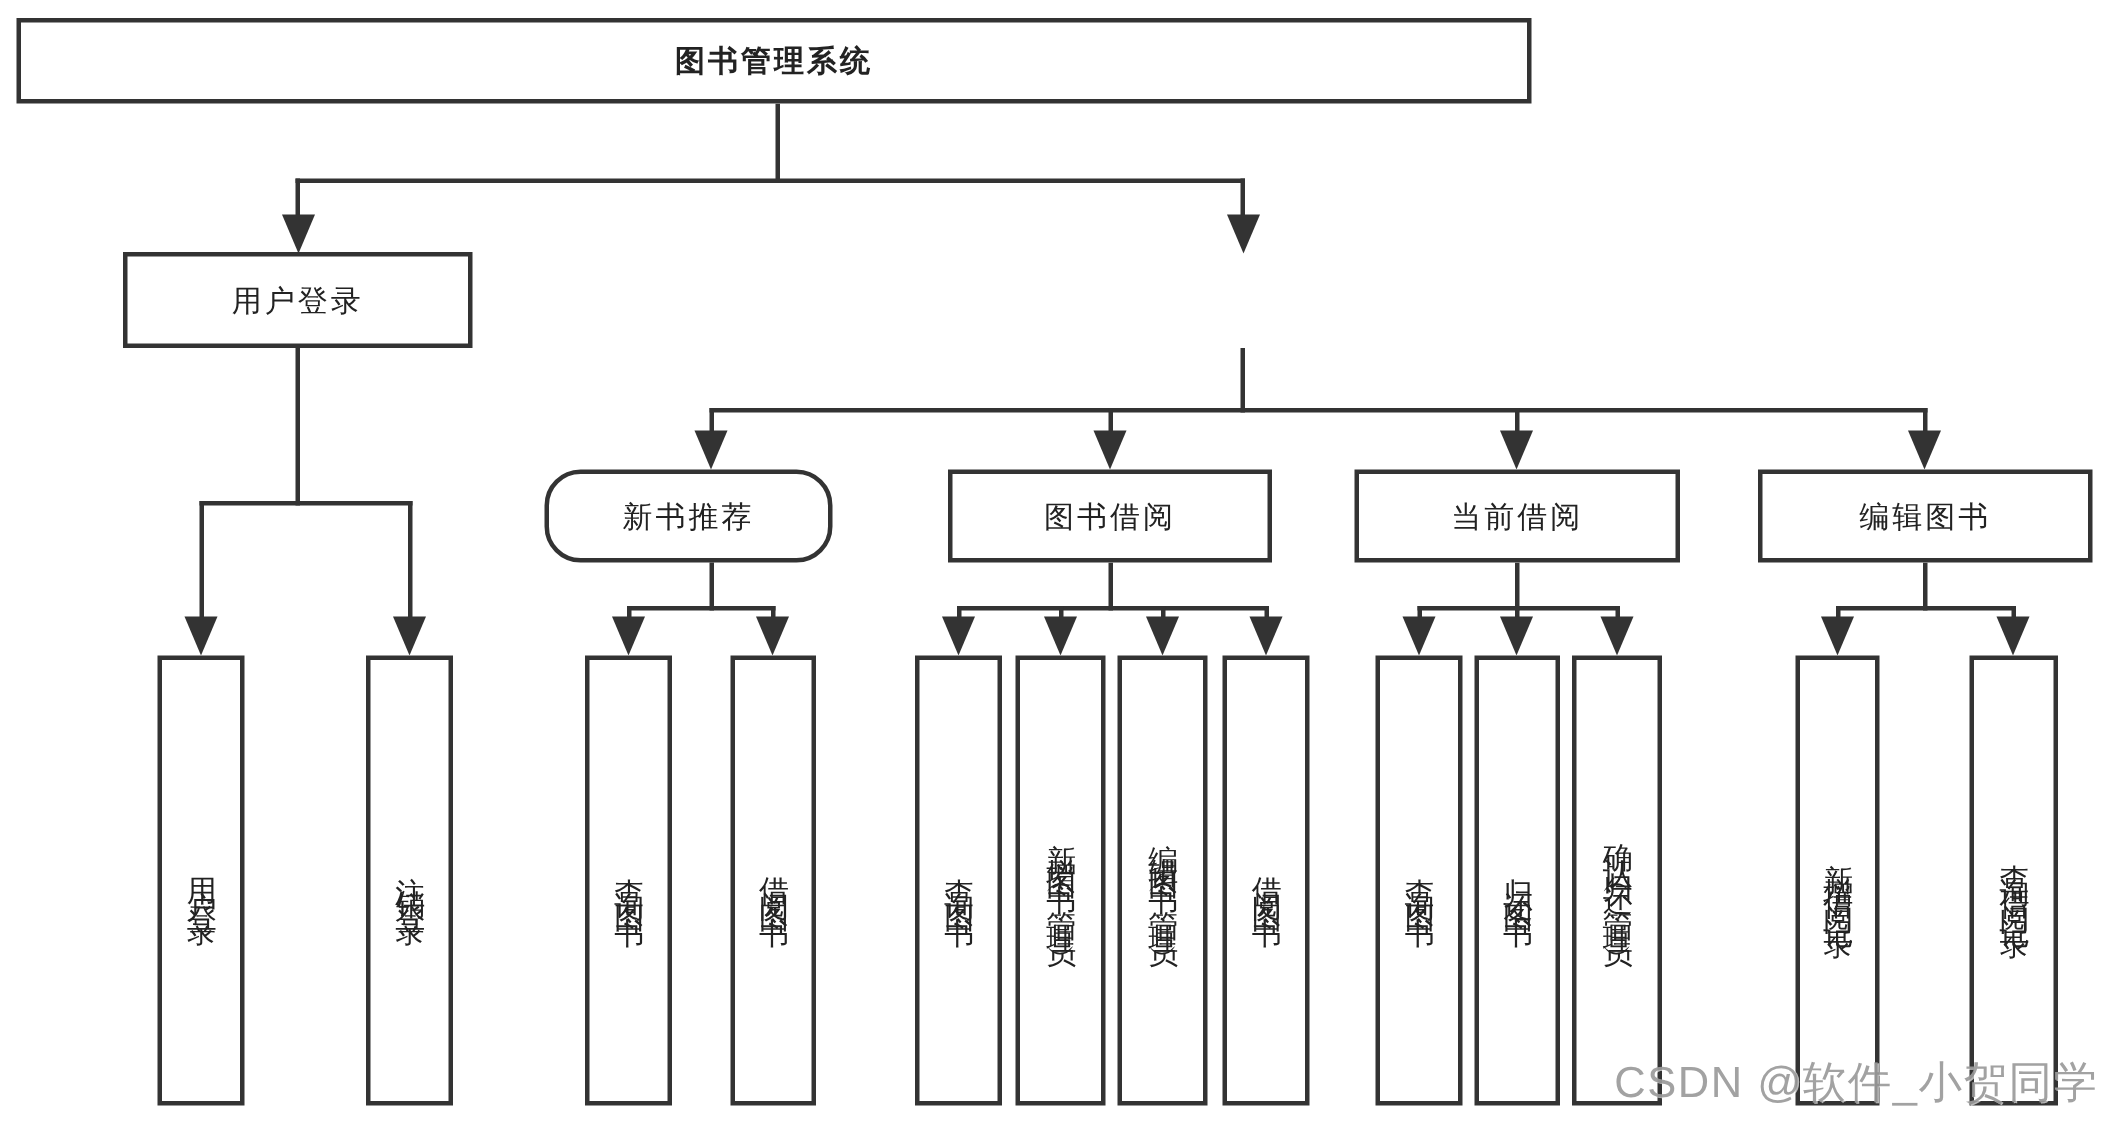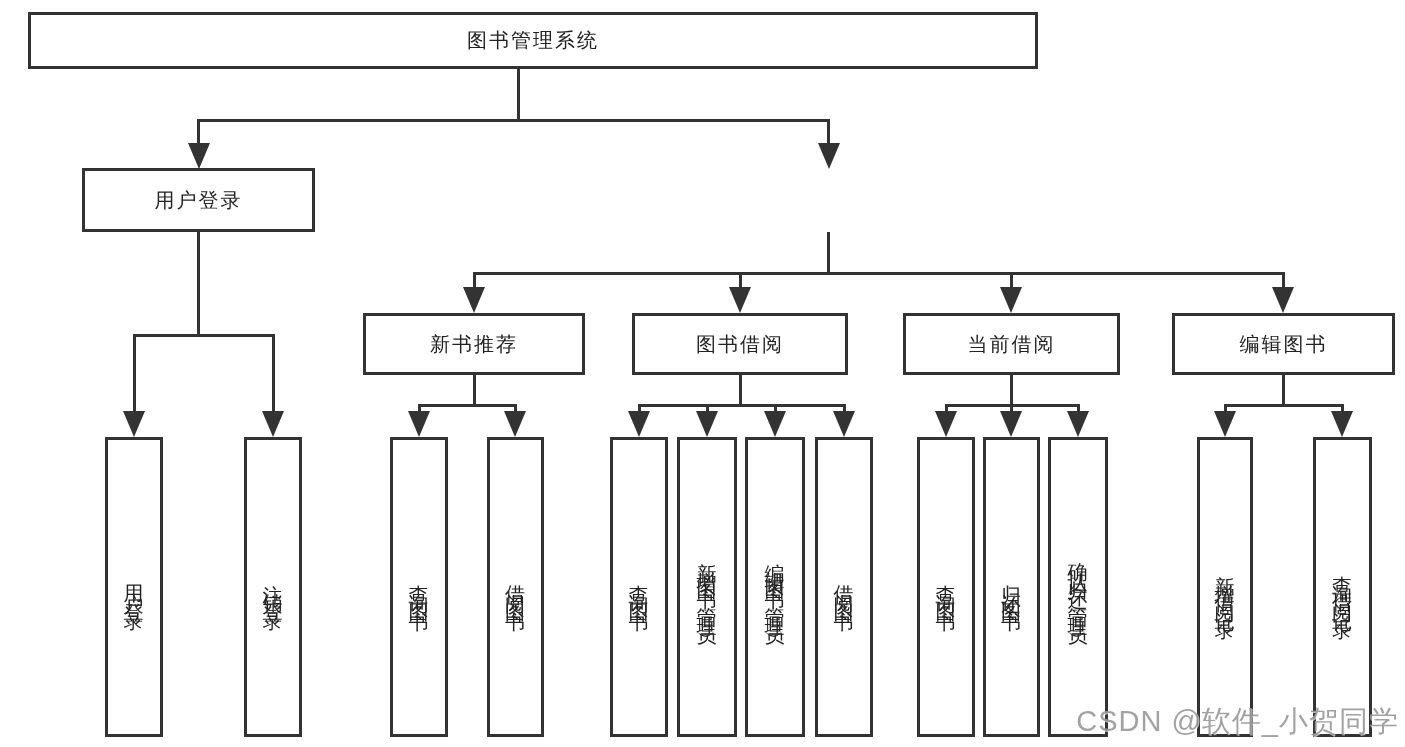--- a/index.html
+++ b/index.html
@@ -58,21 +58,21 @@
     opacity: 0.92;
     z-index: 5;
     text-shadow: 1px 1px 0 rgba(255,255,255,0.7);
   }
 </style>
 </head>
 <body>
 
 <div class="stage">
 
-  <div class="box" style="left:28px; top:12px; width:1010px; height:57px;">
+  <div class="box" style="left:11px; top:12px; width:1010px; height:57px;font-weight:bold;">
     <span>图书管理系统</span>
   </div>
 
   <div class="vline" style="left:517px; top:69px; height:53px;"></div>
   <div class="hline" style="left:197px; top:119px; width:633px;"></div>
 
   <div class="vline" style="left:197px; top:119px; height:28px;"></div>
   <div class="arrow" style="left:188px; top:143px;"></div>
   <div class="vline" style="left:827px; top:119px; height:28px;"></div>
   <div class="arrow" style="left:818px; top:143px;"></div>
@@ -92,21 +92,21 @@
   <div class="hline" style="left:473px; top:272px; width:812px;"></div>
   <div class="vline" style="left:473px; top:272px; height:20px;"></div>
   <div class="arrow" style="left:463px; top:287px;"></div>
   <div class="vline" style="left:739px; top:272px; height:20px;"></div>
   <div class="arrow" style="left:729px; top:287px;"></div>
   <div class="vline" style="left:1010px; top:272px; height:20px;"></div>
   <div class="arrow" style="left:1000px; top:287px;"></div>
   <div class="vline" style="left:1282px; top:272px; height:20px;"></div>
   <div class="arrow" style="left:1272px; top:287px;"></div>
 
-  <div class="box" style="left:363px; top:313px; width:222px; height:62px;">
+  <div class="box" style="left:363px; top:313px; width:192px; height:62px;border-radius:24px;">
     <span>新书推荐</span>
   </div>
   <div class="box" style="left:632px; top:313px; width:216px; height:62px;font-family:Liberation Mono, monospace;">
     <span>图书借阅</span>
   </div>
   <div class="box" style="left:903px; top:313px; width:217px; height:62px;text-align:center;">
     <span>当前借阅</span>
   </div>
   <div class="box" style="left:1172px; top:313px; width:223px; height:62px;">
     <span>编辑图书</span>

